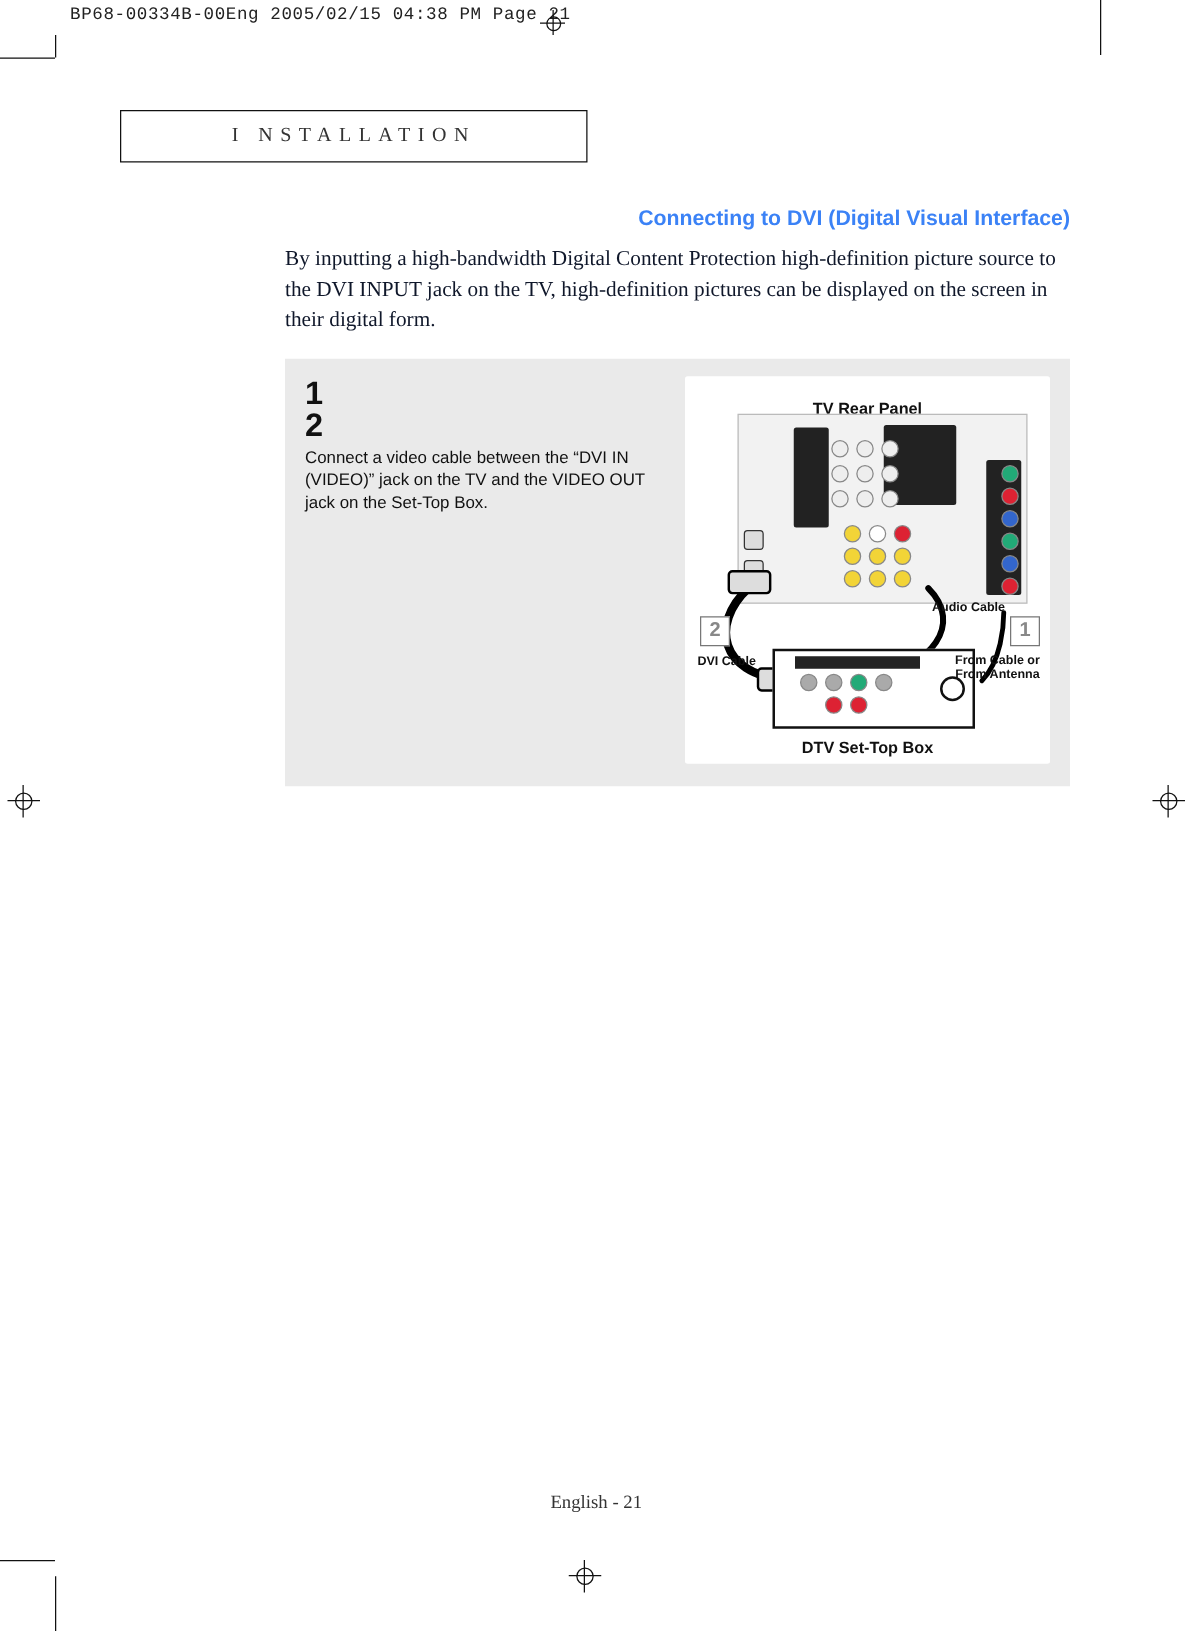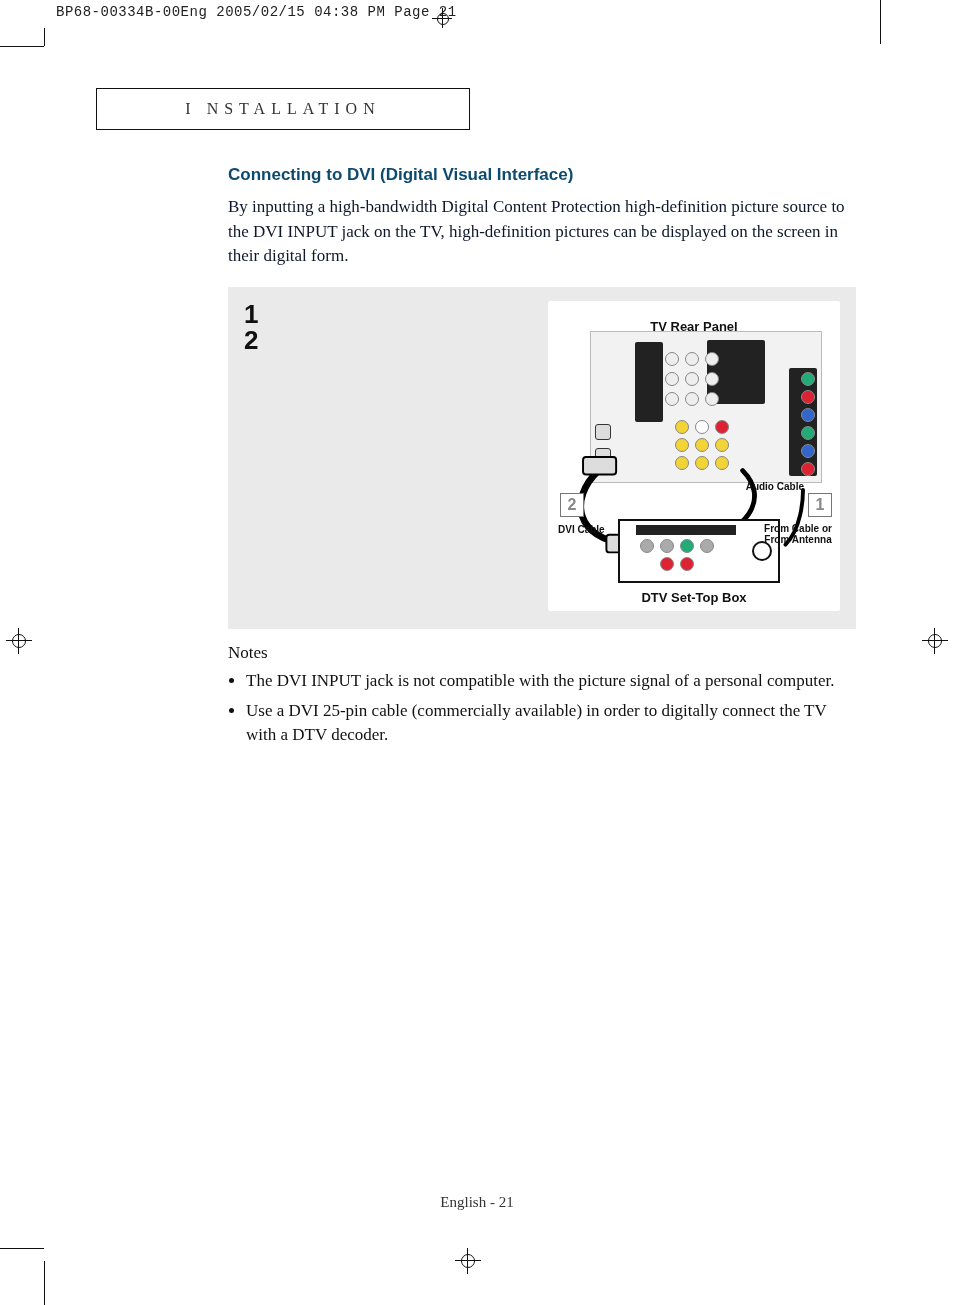--- a/index.html
+++ b/index.html
@@ -77,21 +77,22 @@
     font-weight: 700;
     font-size: 26px;
     margin: 0 0 10px 0;
     color: #111;
   }
   h2.subtitle {
     font-family: Arial, Helvetica, sans-serif;
     font-weight: 700;
     font-size: 17px;
     margin: 0 0 10px 0;
-    color: #0c4a6e;
+    color: #3b82f6;
+    text-align: right;
   }
   p.lead {
     font-family: Georgia, serif;
     font-size: 17px;
     line-height: 1.45;
     margin: 0 0 18px 0;
     color: #0f172a;
   }
 
   .graybox {
@@ -280,20 +281,21 @@
 </div>
 
 <div class="content">
   <h2 class="subtitle">Connecting to DVI (Digital Visual Interface)</h2>
   <p class="lead">By inputting a high-bandwidth Digital Content Protection high-definition picture source to the DVI INPUT jack on the TV, high-definition pictures can be displayed on the screen in their digital form.</p>
 
   <div class="graybox">
     <div class="steps">
       <p class="stepnum">1</p>
       <p class="stepnum">2</p>
+      <p class="steptext">Connect a video cable between the “DVI IN (VIDEO)” jack on the TV and the VIDEO OUT jack on the Set-Top Box.</p>
     </div>
 
     <div class="diagram">
       <div class="toptitle">TV Rear Panel</div>
 
       <div class="rearpanel">
         <div class="rp-block1"></div>
         <div class="rp-block2"></div>
         <div class="rp-block3"></div>
         <div class="rp-row rp-r1">
@@ -366,22 +368,15 @@
       <div class="numbadge badge1">1</div>
       <div class="numbadge badge2">2</div>
       <div class="dlabel lbl-audio">Audio Cable</div>
       <div class="dlabel lbl-dvi">DVI Cable</div>
       <div class="dlabel lbl-cable">From Cable or From Antenna</div>
 
       <div class="bottitle">DTV Set-Top Box</div>
     </div>
   </div>
 
-  <div class="notes">
-    <p class="nh">Notes</p>
-    <ul>
-      <li>The DVI INPUT jack is not compatible with the picture signal of a personal computer.</li>
-      <li>Use a DVI 25-pin cable (commercially available) in order to digitally connect the TV with a DTV decoder.</li>
-    </ul>
-  </div>
 </div>
 
 <div class="footer">English - 21</div>
 
 </body></html>

